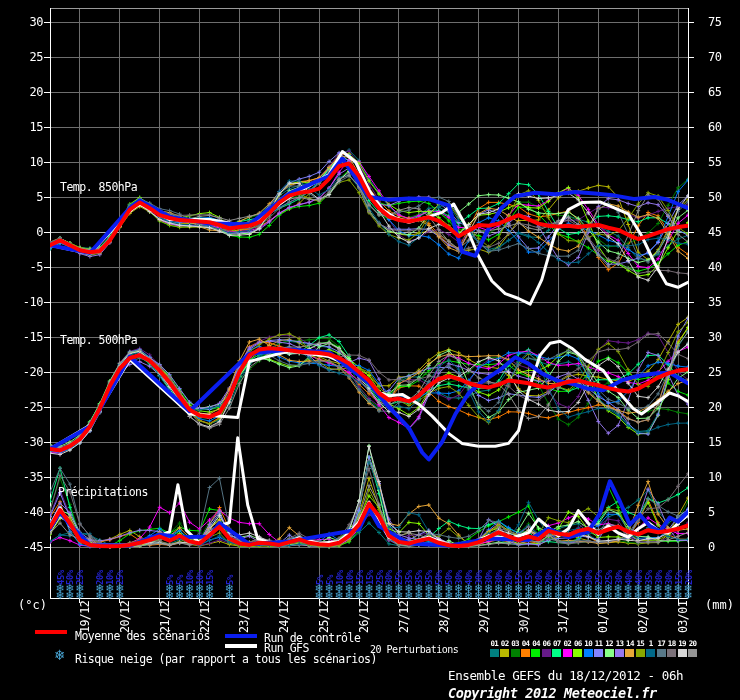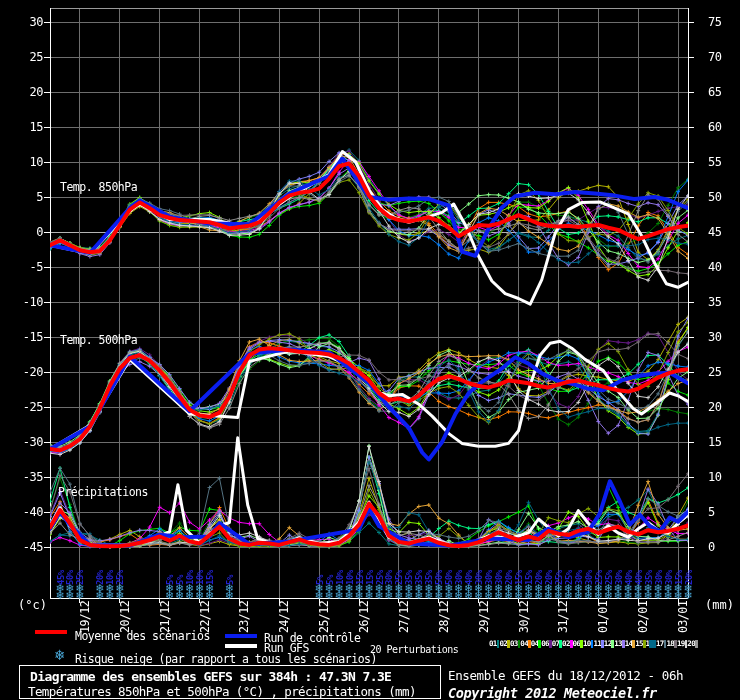--- a/index.html
+++ b/index.html
@@ -5,21 +5,21 @@
   html,body{margin:0;padding:0;background:#000;}
   .stage{position:relative;width:740px;height:700px;background:#000;overflow:hidden;
          font-family:"DejaVu Sans Mono",monospace;}
   svg{position:absolute;left:0;top:0;}
   .lgtext{position:absolute;color:#fff;font-size:11.5px;letter-spacing:-0.5px;white-space:pre;text-align:center;}
   .sw{position:absolute;height:4px;width:32px;}
   .snowleg{position:absolute;left:54px;top:647px;color:#4aa8d8;font-size:14px;
            font-family:"DejaVu Sans",sans-serif;}
   .plabel{position:absolute;left:370px;top:644px;color:#fff;font-size:10px;letter-spacing:-0.5px;}
   #pstrip{position:absolute;left:489px;top:639px;display:flex;}
-  .pcol{width:10.45px;display:flex;flex-direction:row;align-items:center;}
+  .pcol{width:10.45px;display:flex;flex-direction:column;align-items:center;}
   .pnum{color:#fff;font-size:7.5px;font-weight:bold;letter-spacing:-0.7px;}
   .psw{width:9px;height:8px;margin-top:1px;}
   .tbox{position:absolute;left:19px;top:665px;width:420px;height:32px;border:1px solid #fff;color:#fff;background:#000;}
   .t1{position:absolute;left:10px;top:3px;font-weight:bold;font-size:13px;letter-spacing:-0.6px;white-space:pre;}
   .t2{position:absolute;left:8px;top:18px;font-size:12.5px;letter-spacing:-0.6px;white-space:pre;}
   .f1{position:absolute;left:448px;top:668px;color:#fff;font-size:12.5px;letter-spacing:-0.4px;text-align:right;}
   .f2{position:absolute;left:448px;top:685px;color:#fff;font-size:13.5px;font-weight:bold;letter-spacing:-0.4px;font-style:italic;}
 </style>
 </head>
 <body>
@@ -555,20 +555,16 @@
       <div class="pcol">
         <div class="pnum">19</div>
         <div class="psw" style="background: rgb(216, 216, 216);"></div>
       </div>
       <div class="pcol">
         <div class="pnum">20</div>
         <div class="psw" style="background: rgb(148, 148, 148);"></div>
       </div>
     </div>
 
-  <div class="tbox">
-    <div class="t1">Diagramme des ensembles GEFS sur 384h : 47.3N 7.3E</div>
-    <div class="t2">Températures 850hPa et 500hPa (°C) , précipitations (mm)</div>
-  </div>
   <div class="f1">Ensemble GEFS du 18/12/2012 - 06h</div>
   <div class="f2">Copyright 2012 Meteociel.fr</div>
 
 </div>
 
 </body></html>

